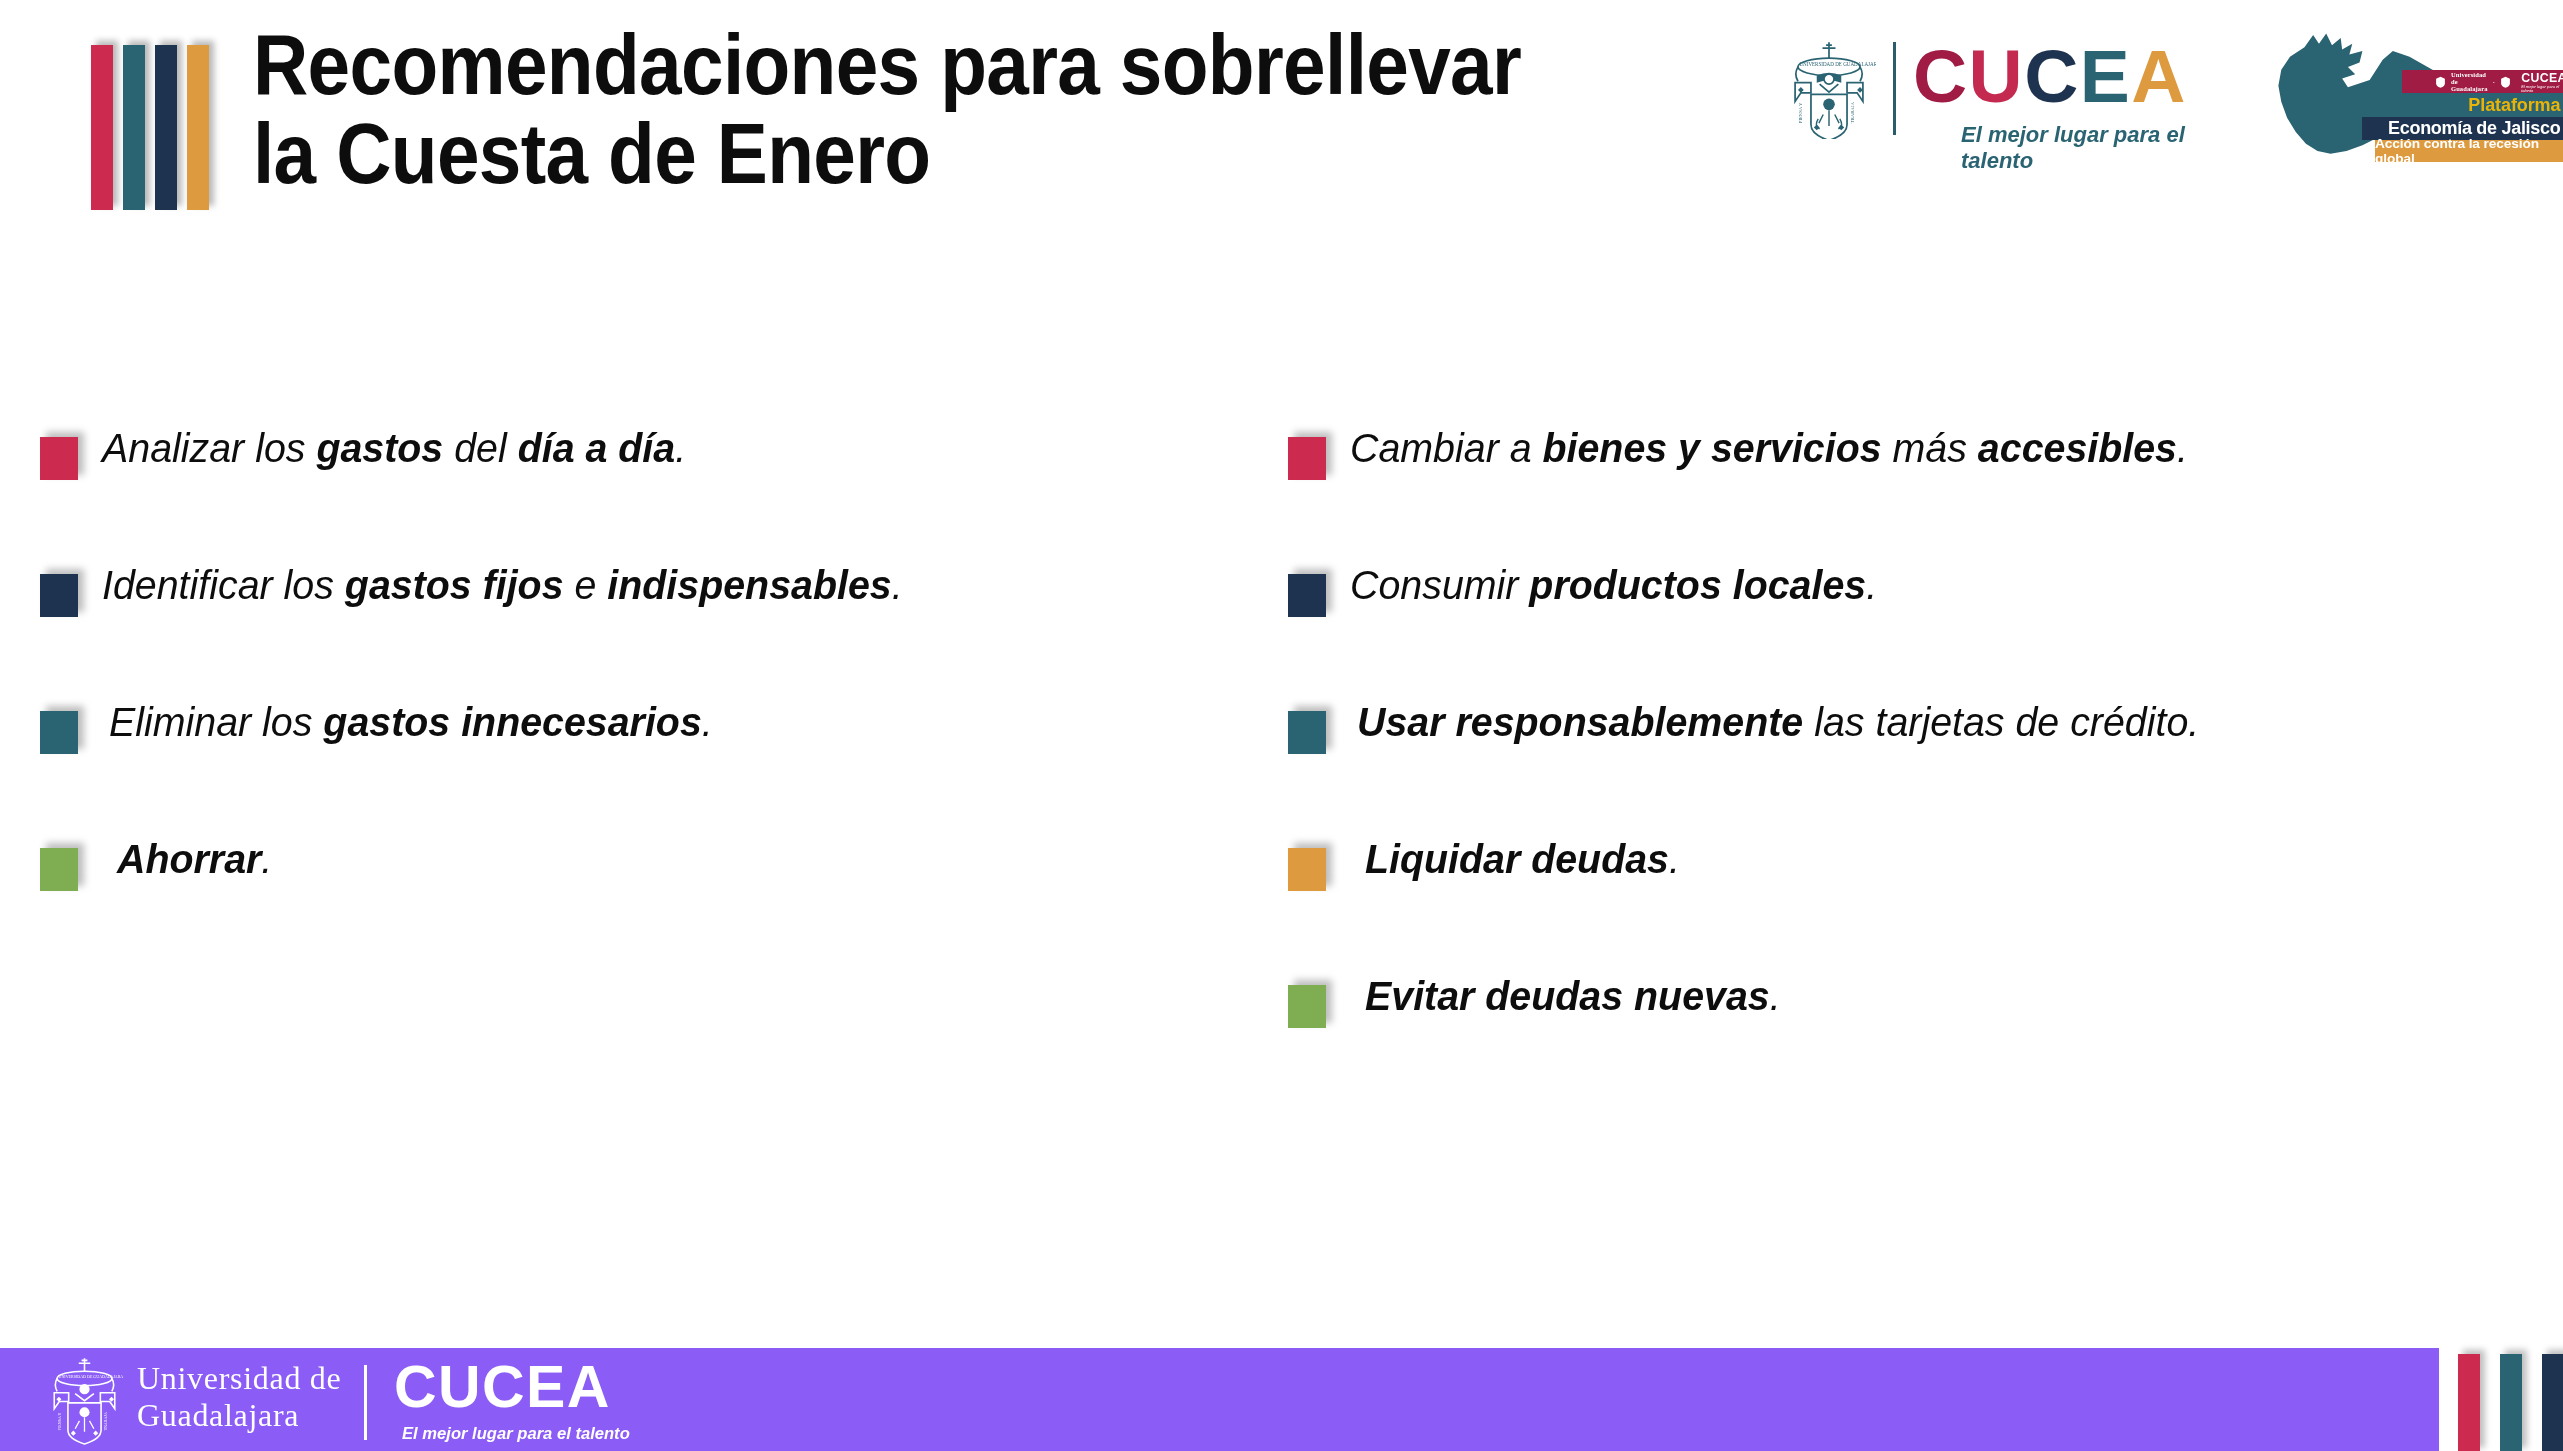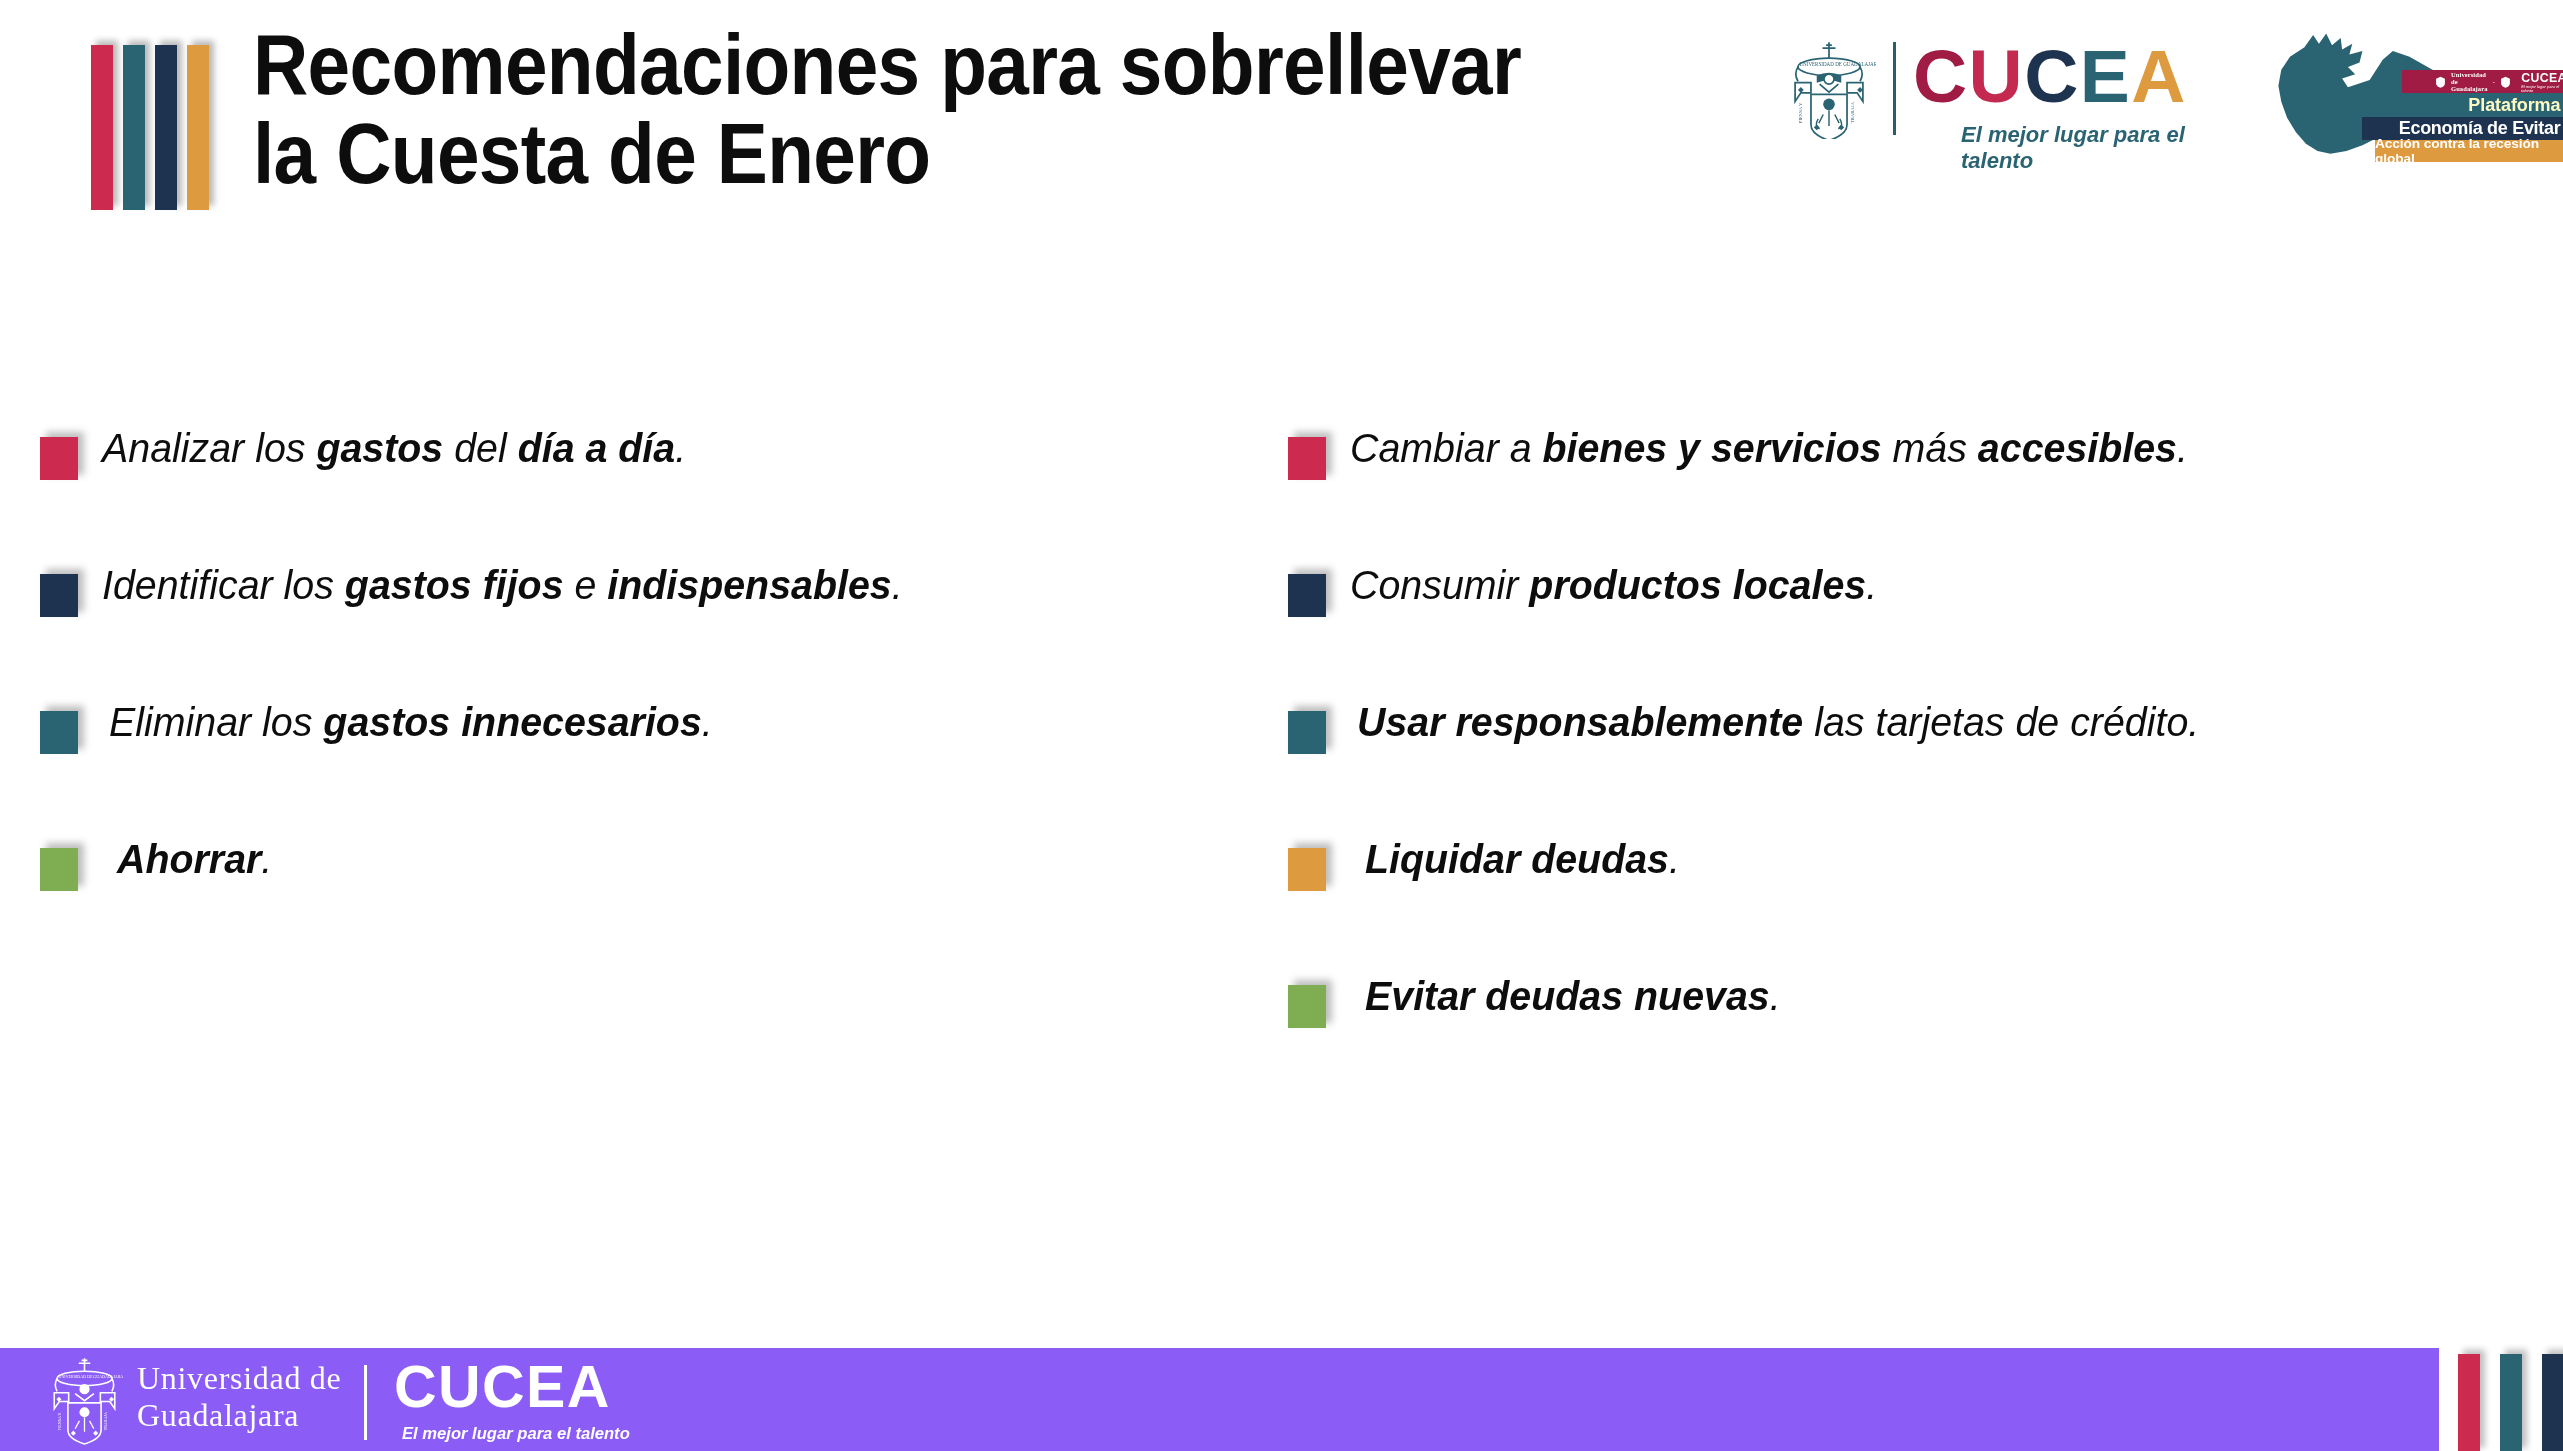--- a/index.html
+++ b/index.html
@@ -50,21 +50,21 @@
   #badge-udg-row .bshield{width:11px;height:12.3px;flex:none;}
   #badge-udg-txt{color:#fff;font-size:6.5px;font-weight:bold;line-height:1.05;
     font-family:"Liberation Serif", serif;letter-spacing:0.1px;white-space:pre-line;}
   #badge-dot{color:#fff;font-size:8px;}
   #badge-cucea-sep{width:1.1px;height:12.3px;background:#fff;}
   #badge-cucea-lbl{color:#fff;font-size:12.3px;font-weight:bold;letter-spacing:0.4px;line-height:1;}
   #badge-cucea-tag{color:#fff;font-size:4px;font-style:italic;line-height:1;margin-top:0.7px;}
 
   #badge-plat-row{background:#2a6372;height:24px;margin-left:29px;width:181px;
     display:flex;align-items:center;justify-content:flex-end;padding-right:11.6px;}
-  #badge-plat-row span{color:#fef9c3;font-size:18px;font-weight:bold;letter-spacing:-0.1px;}
+  #badge-plat-row span{color:#eab308;font-size:18px;font-weight:bold;letter-spacing:-0.1px;}
 
   #badge-econ-row{background:#1e3350;height:23px;margin-left:0px;width:210px;
     display:flex;align-items:center;justify-content:flex-end;padding-right:11.6px;}
   #badge-econ-row span{color:#fff;font-size:18px;font-weight:bold;letter-spacing:-0.3px;}
 
   #badge-accion-row{background:#dd9a3f;height:22px;margin-left:13px;width:197px;
     display:flex;align-items:center;justify-content:flex-end;padding-right:11.6px;font-weight:bold;}
   #badge-accion-row span{color:#fff;font-size:13.7px;letter-spacing:-0.1px;}
 
   #badge-right-stripe{position:absolute;right:-2.2px;top:22px;width:5px;height:72px;background:#c4294f;}
@@ -169,21 +169,21 @@
         <div id="badge-cucea-sep"></div>
         <div>
           <div id="badge-cucea-lbl">CUCEA</div>
           <div id="badge-cucea-tag">El mejor lugar para el talento</div>
         </div>
       </div>
       <div class="badge-row" id="badge-plat-row">
         <span>Plataforma</span>
       </div>
       <div class="badge-row" id="badge-econ-row">
-        <span>Economía de Evitar</span>
+        <span>Economía de Jalisco</span>
       </div>
       <div class="badge-row" id="badge-accion-row">
         <span>Acción contra la recesión global</span>
       </div>
       <div id="badge-right-stripe"></div>
     </div>
   </div>
 </div>
 
 <div class="bullet-col" id="col-left">

